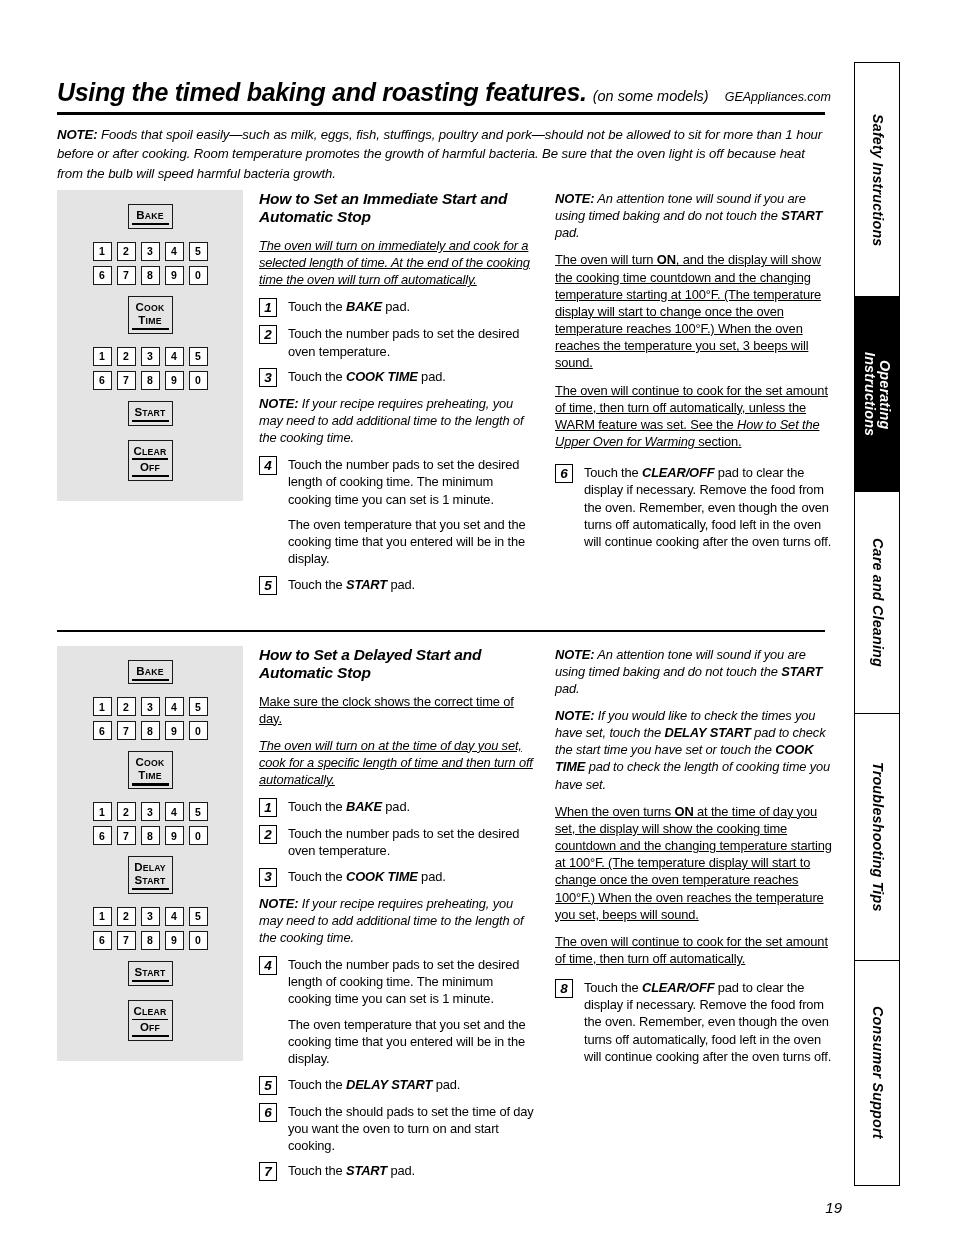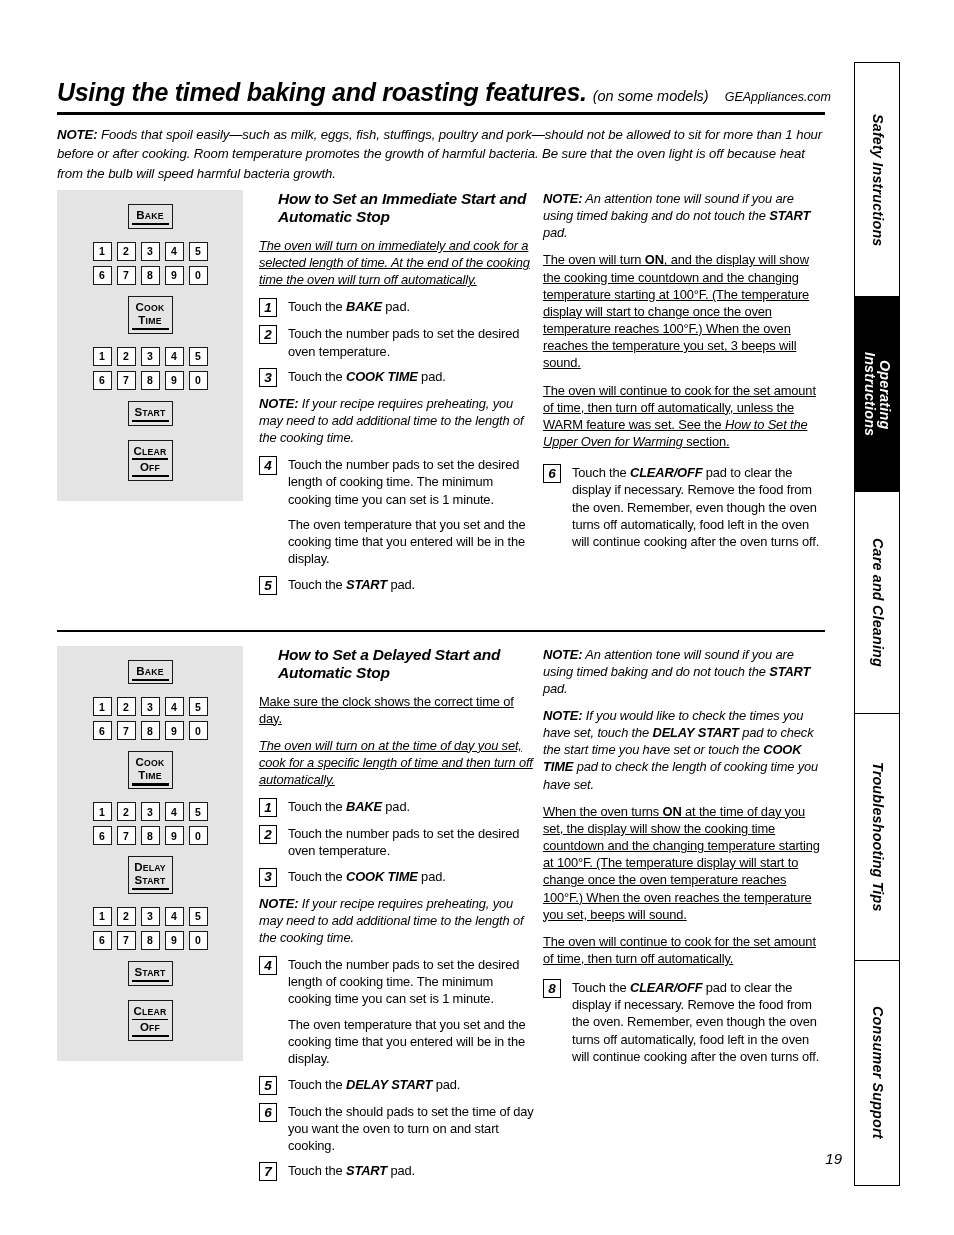--- a/index.html
+++ b/index.html
@@ -74,25 +74,25 @@
     width: 19px; height: 19px;
     border: 1.3px solid #1a1a1a; background: #fff;
     font-size: 10.5px; font-weight: bold;
     display: flex; align-items: center; justify-content: center;
   }
   .numpad { margin: 9px 0 6px 0; }
 
   
   .cols { display: flex; flex: 1; padding-left: 16px; }
   .col { width: 280px; flex: 0 0 280px; }
-  .col + .col { margin-left: 4px; }
+  .col + .col { margin-left: 16px; }
 
   .section-title {
     font-size: 15.5px; font-weight: bold; font-style: italic;
-    letter-spacing: -0.2px; margin-bottom: 11px; margin-left: 19px;
+    letter-spacing: -0.2px; margin-bottom: 11px;
   }
   .para {
     font-size: 12.9px; line-height: 1.33; letter-spacing: -0.15px;
     margin-bottom: 10px;
     text-decoration: underline;
   }
   .para.ital { font-style: italic; }
   .para b { font-weight: bold; }
   .para i { font-style: italic; }
   .note { font-size: 12.9px; line-height: 1.33; font-style: italic;
@@ -127,21 +127,21 @@
     writing-mode: vertical-rl;
     font-size: 14.3px; font-weight: bold; font-style: italic;
     letter-spacing: 0.2px; white-space: nowrap; text-align: center;
     line-height: 1.08;
   }
   .tab.active { background: #000; }
   .tab.active .tab-label { color: #fff; }
 
   
   .page-number {
-    position: absolute; right: 112px; top: 1150px;
+    position: absolute; right: 112px; top: 1199px;
     font-size: 15px; font-style: italic;
   }
 </style>
 </head>
 <body>
 
 <div class="page">
 
   <div class="header">
     <div class="header-row">

